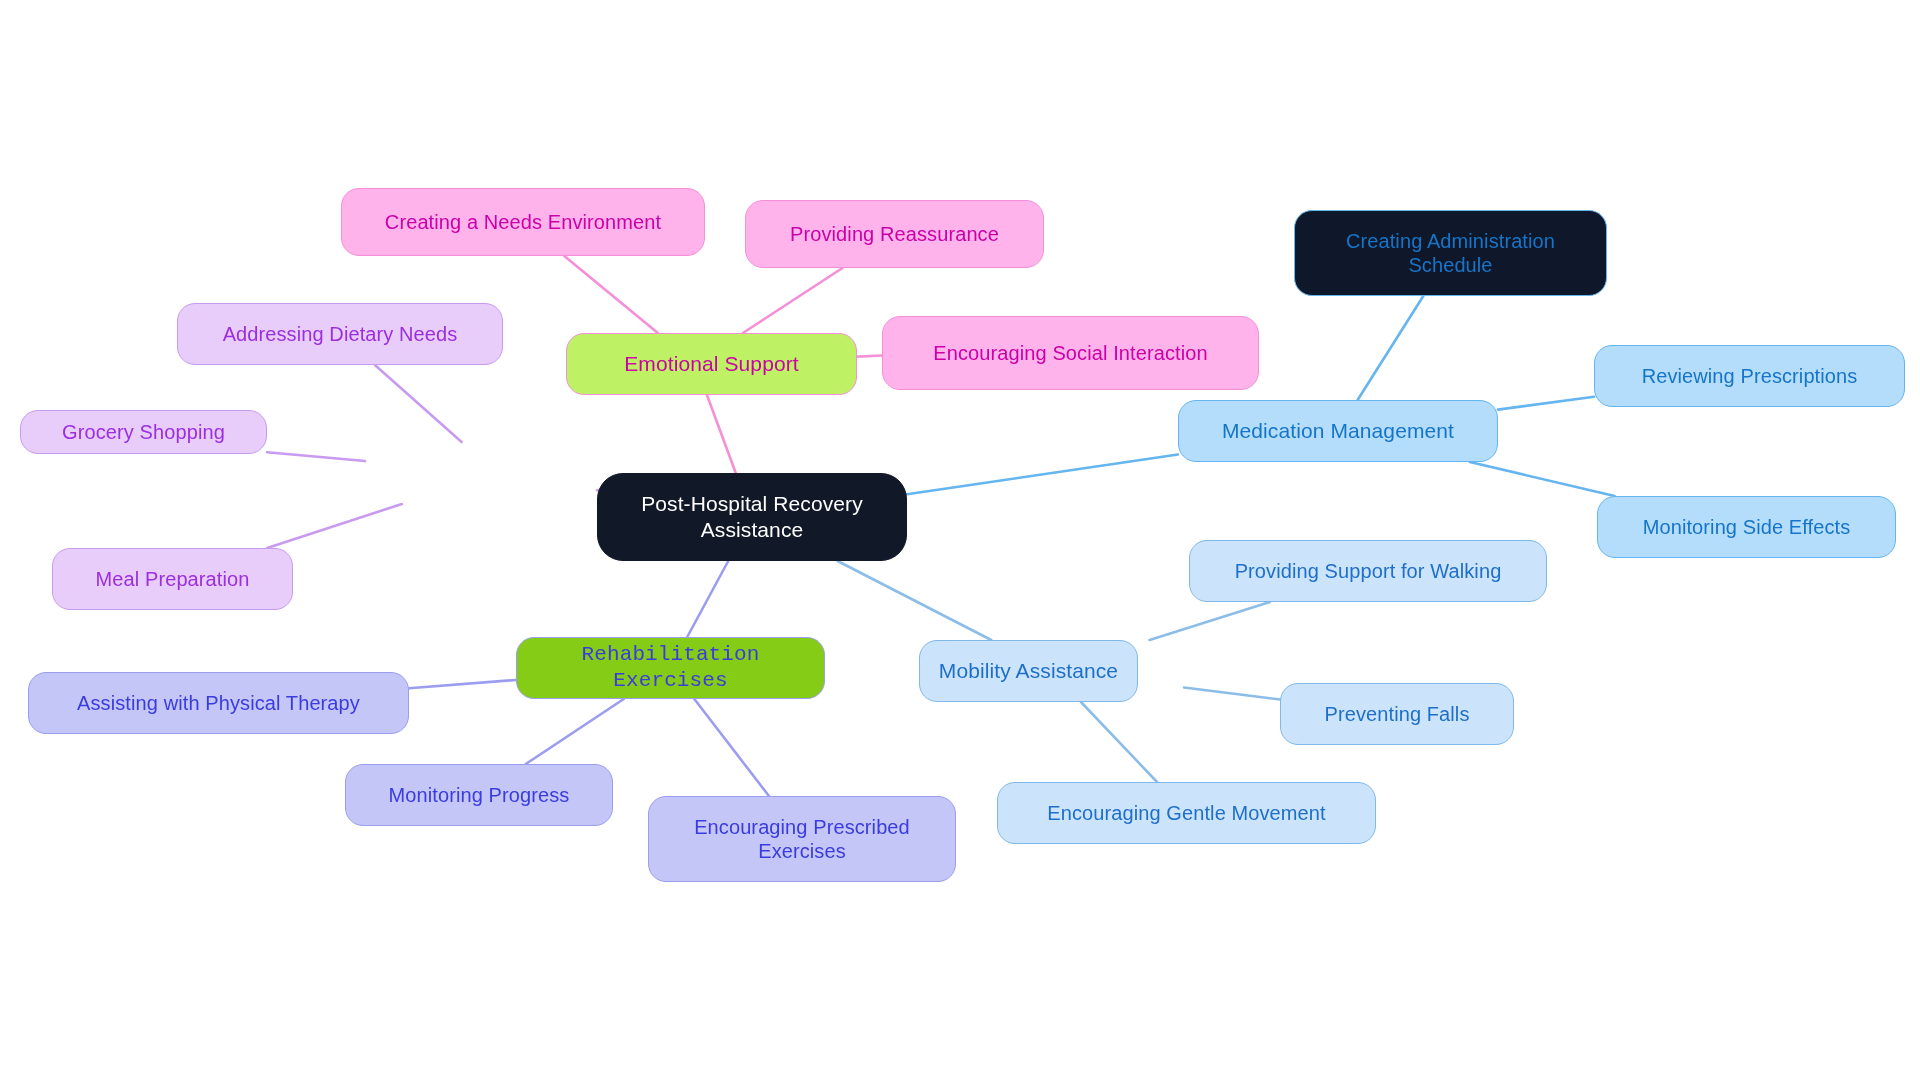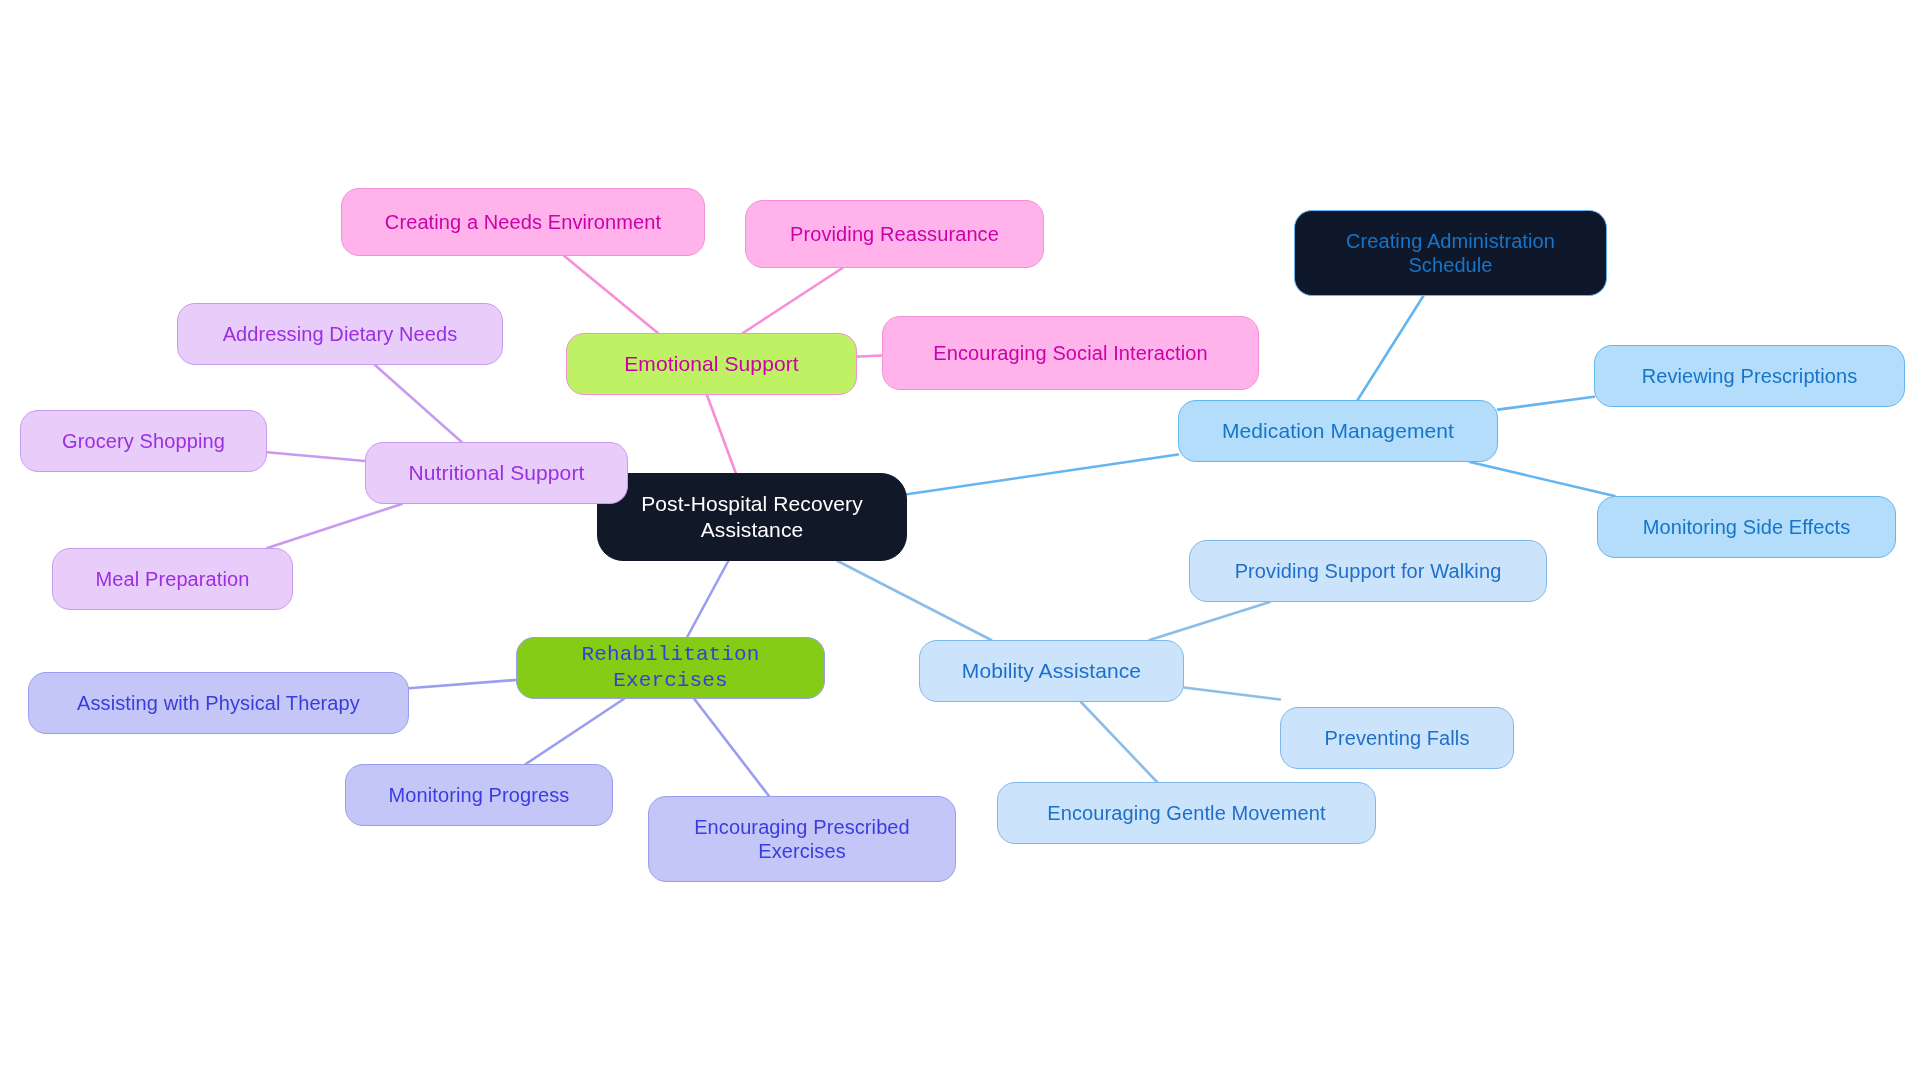--- a/index.html
+++ b/index.html
@@ -74,31 +74,30 @@
       <line x1="516" y1="679.9634955752213" x2="409" y2="688.2488938053098" stroke="#9a9df0" stroke-width="2.6" stroke-linecap="round"></line>
       <line x1="623.7559055118111" y1="699" x2="525.7440944881889" y2="764" stroke="#9a9df0" stroke-width="2.6" stroke-linecap="round"></line>
       <line x1="694.3391812865497" y1="699" x2="768.9327485380117" y2="796" stroke="#9a9df0" stroke-width="2.6" stroke-linecap="round"></line>
     </svg>
 <div class="node root" style="left: 597px; top: 473px; width: 310px; height: 88px; background: rgb(17, 24, 39); border-color: rgb(17, 24, 39); color: rgb(255, 255, 255);">Post-Hospital Recovery
 Assistance</div>
     <div class="node branch" style="left: 566px; top: 333px; width: 291px; height: 62px; background: #bef264; border-color: rgb(244, 143, 216); color: rgb(204, 0, 168);">Emotional Support</div>
     <div class="node leaf" style="left: 341px; top: 188px; width: 364px; height: 68px; background: rgb(255, 179, 234); border-color: rgb(244, 143, 216); color: rgb(204, 0, 168);">Creating a Needs Environment</div>
     <div class="node leaf" style="left: 745px; top: 200px; width: 299px; height: 68px; background: rgb(255, 179, 234); border-color: rgb(244, 143, 216); color: rgb(204, 0, 168);">Providing Reassurance</div>
     <div class="node leaf" style="left: 882px; top: 316px; width: 377px; height: 74px; background: rgb(255, 179, 234); border-color: rgb(244, 143, 216); color: rgb(204, 0, 168);">Encouraging Social Interaction</div>
-    <div class="node branch" style="left: 365px; top: 442px; width: 263px; height: 62px; background: rgb(232, 204, 250); border-color: rgb(200, 155, 240); color: rgb(155, 47, 224);">Nutritional Support</div>
     <div class="node leaf" style="left: 177px; top: 303px; width: 326px; height: 62px; background: rgb(232, 204, 250); border-color: rgb(200, 155, 240); color: rgb(155, 47, 224);">Addressing Dietary Needs</div>
-    <div class="node leaf" style="left: 20px; top: 410px; width: 247px; height: 62px; background: rgb(232, 204, 250); border-color: rgb(200, 155, 240); color: rgb(155, 47, 224);">Grocery Shopping</div>
+    <div class="node leaf" style="left: 20px; top: 410px; width: 247px; height: 44px; background: rgb(232, 204, 250); border-color: rgb(200, 155, 240); color: rgb(155, 47, 224);">Grocery Shopping</div>
     <div class="node leaf" style="left: 52px; top: 548px; width: 241px; height: 62px; background: rgb(232, 204, 250); border-color: rgb(200, 155, 240); color: rgb(155, 47, 224);">Meal Preparation</div>
     <div class="node branch" style="left: 1178px; top: 400px; width: 320px; height: 62px; background: rgb(179, 221, 250); border-color: rgb(100, 181, 240); color: rgb(23, 117, 201);">Medication Management</div>
     <div class="node leaf" style="left: 1294px; top: 210px; width: 313px; height: 86px; background: #0f172a; border-color: rgb(100, 181, 240); color: rgb(23, 117, 201);">Creating Administration
 Schedule</div>
     <div class="node leaf" style="left: 1594px; top: 345px; width: 311px; height: 62px; background: rgb(179, 221, 250); border-color: rgb(100, 181, 240); color: rgb(23, 117, 201);">Reviewing Prescriptions</div>
     <div class="node leaf" style="left: 1597px; top: 496px; width: 299px; height: 62px; background: rgb(179, 221, 250); border-color: rgb(100, 181, 240); color: rgb(23, 117, 201);">Monitoring Side Effects</div>
-    <div class="node branch" style="left: 919px; top: 640px; width: 265px; height: 62px; background: rgb(204, 228, 251); border-color: rgb(127, 184, 234); color: rgb(30, 111, 201);">Mobility Assistance</div>
+    <div class="node branch" style="left: 919px; top: 640px; width: 219px; height: 62px; background: rgb(204, 228, 251); border-color: rgb(127, 184, 234); color: rgb(30, 111, 201);">Mobility Assistance</div>
     <div class="node leaf" style="left: 1189px; top: 540px; width: 358px; height: 62px; background: rgb(204, 228, 251); border-color: rgb(127, 184, 234); color: rgb(30, 111, 201);">Providing Support for Walking</div>
-    <div class="node leaf" style="left: 1280px; top: 683px; width: 234px; height: 62px; background: rgb(204, 228, 251); border-color: rgb(127, 184, 234); color: rgb(30, 111, 201); margin-top: 24px;">Preventing Falls</div>
+    <div class="node leaf" style="left: 1280px; top: 683px; width: 234px; height: 62px; background: rgb(204, 228, 251); border-color: rgb(127, 184, 234); color: rgb(30, 111, 201);">Preventing Falls</div>
     <div class="node leaf" style="left: 997px; top: 782px; width: 379px; height: 62px; background: rgb(204, 228, 251); border-color: rgb(127, 184, 234); color: rgb(30, 111, 201);">Encouraging Gentle Movement</div>
     <div class="node branch" style="left: 516px; top: 637px; width: 309px; height: 62px; background: #84cc16; border-color: rgb(154, 157, 240); color: rgb(59, 60, 224); font-family: Liberation Mono, monospace;">Rehabilitation Exercises</div>
     <div class="node leaf" style="left: 28px; top: 672px; width: 381px; height: 62px; background: rgb(196, 198, 247); border-color: rgb(154, 157, 240); color: rgb(59, 60, 224);">Assisting with Physical Therapy</div>
     <div class="node leaf" style="left: 345px; top: 764px; width: 268px; height: 62px; background: rgb(196, 198, 247); border-color: rgb(154, 157, 240); color: rgb(59, 60, 224);">Monitoring Progress</div>
     <div class="node leaf" style="left: 648px; top: 796px; width: 308px; height: 86px; background: rgb(196, 198, 247); border-color: rgb(154, 157, 240); color: rgb(59, 60, 224);">Encouraging Prescribed
 Exercises</div>
   </div>
 
 </body></html>

